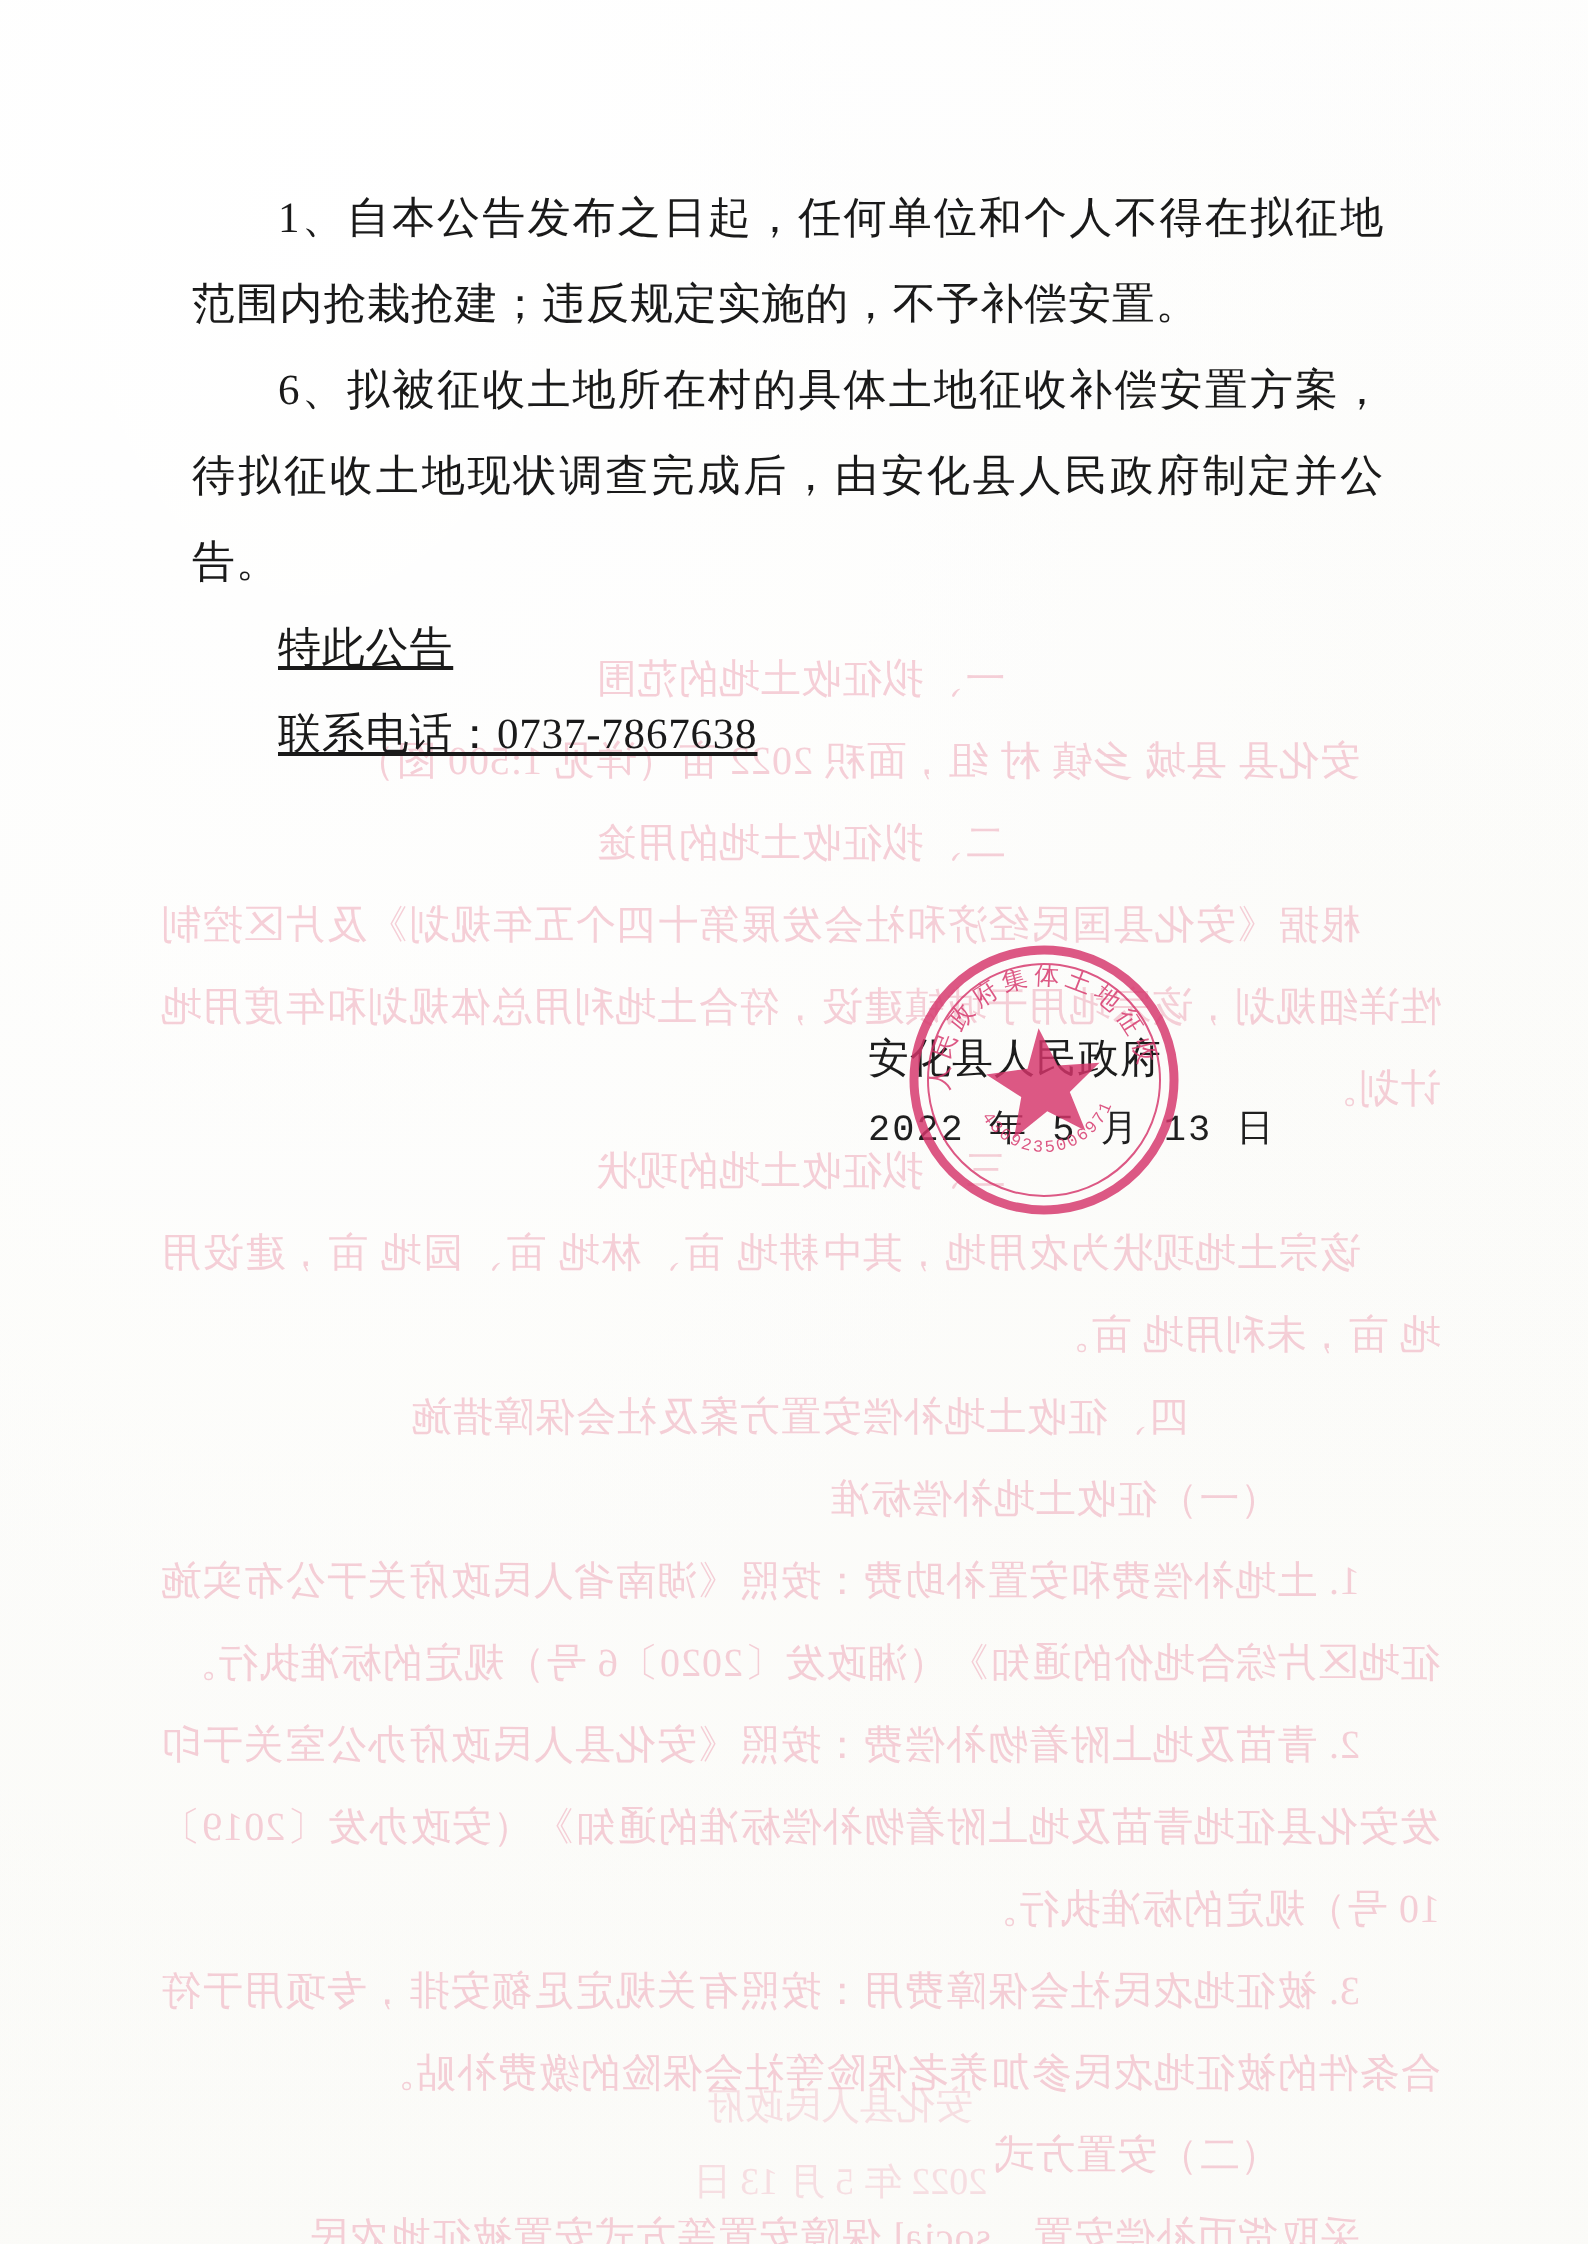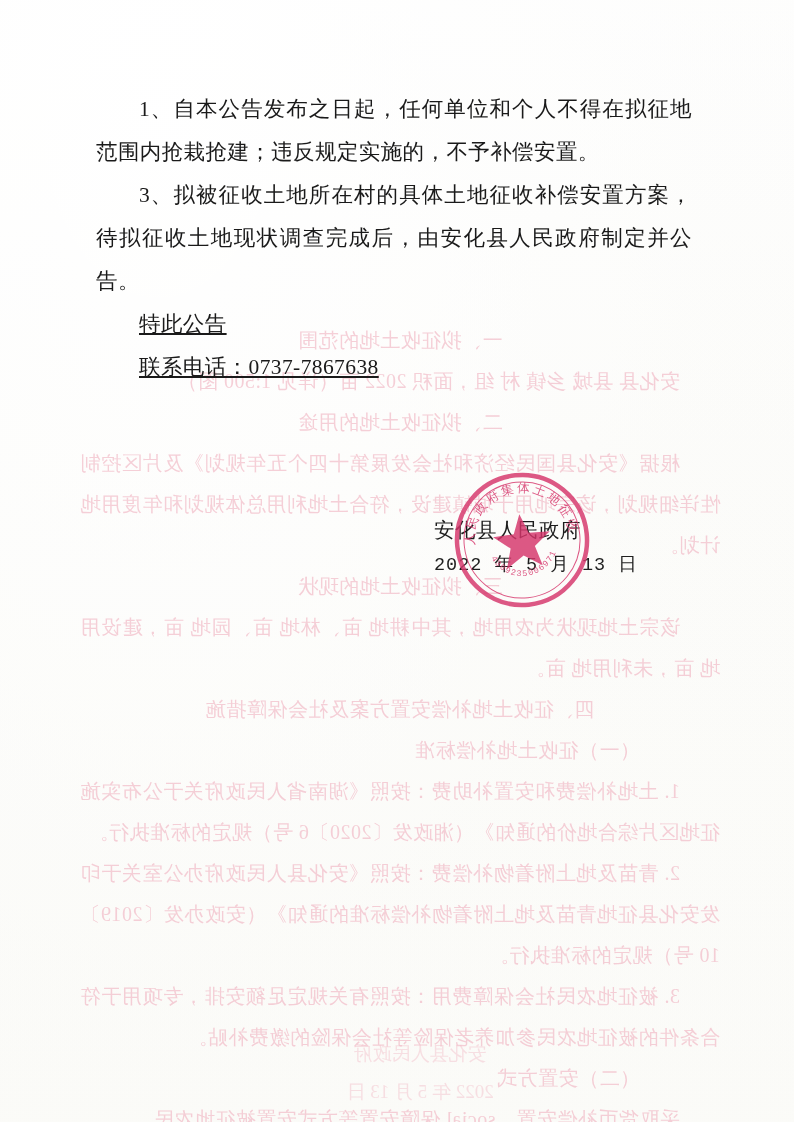--- a/index.html
+++ b/index.html
@@ -139,21 +139,21 @@
 
   </div>
 
   <div class="bleed-foot">
     <div>安化县人民政府</div>
     <div>2022 年 5 月 13 日</div>
   </div>
 
   <div class="body-text">
     <p class="para j">1、自本公告发布之日起，任何单位和个人不得在拟征地范围内抢栽抢建；违反规定实施的，不予补偿安置。</p>
-    <p class="para j">3、拟被征收土地所在村的具体土地征收补偿安置方案，待拟征收土地现状调查完成后，由安化县人民政府制定并公告。</p>
+    <p class="para j">6、拟被征收土地所在村的具体土地征收补偿安置方案，待拟征收土地现状调查完成后，由安化县人民政府制定并公告。</p>
     <p class="line-plain">特此公告</p>
     <p class="line-plain">联系电话：0737-7867638</p>
   </div>
 
   <div class="sig-block">
     <div>安化县人民政府</div>
     <div class="sig-date">2022 年 5 月 13 日</div>
   </div>
 
   <div class="seal">

